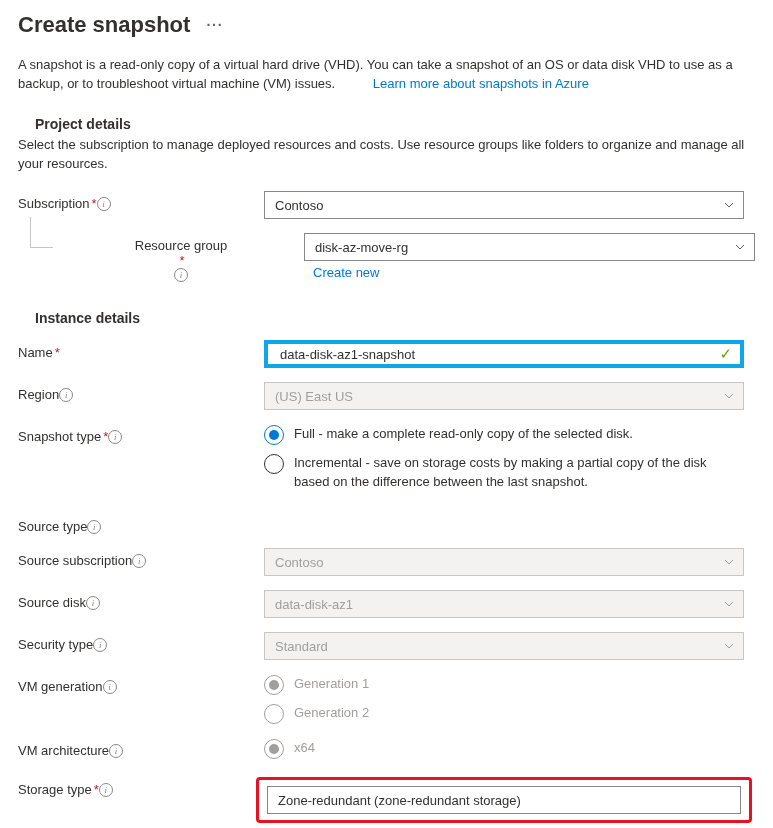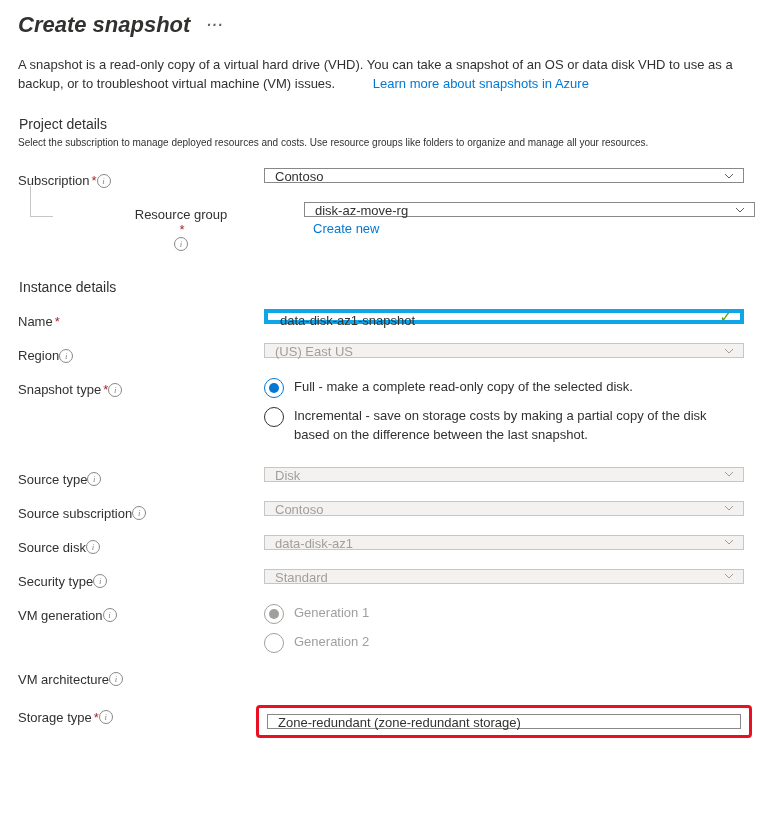--- a/index.html
+++ b/index.html
@@ -24,21 +24,20 @@
     padding: 6px 18px 30px 18px;
     box-sizing: border-box;
   }
   h1.page-title {
     font-size: 22px;
     font-weight: 600;
     margin: 6px 0 18px 0;
     display: flex;
     align-items: center;
     gap: 10px;
-    font-style: italic;
   }
   .ellipsis-btn {
     font-size: 14px;
     color: var(--text-secondary);
     padding: 2px 6px;
     cursor: pointer;
     letter-spacing: 1px;
   }
   .intro {
     font-size: 13px;
@@ -46,25 +45,25 @@
     line-height: 1.45;
     margin-bottom: 22px;
   }
   .intro a {
     color: var(--link);
     text-decoration: none;
     padding-left: 34px;
   }
   .section-heading {
     font-size: 14px;
-    font-weight: 400;
-    margin: 0 0 4px 1px;
+    font-weight: 700;
+    margin: 0 0 4px 17px;
   }
   .section-desc {
-    font-size: 10px;
+    font-size: 13px;
     color: var(--text);
     line-height: 1.45;
     margin-bottom: 18px;
   }
   .form-row {
     display: flex;
     align-items: flex-start;
     margin-bottom: 14px;
   }
   .label-col {
@@ -105,29 +104,29 @@
     font-family: Georgia, serif;
     cursor: default;
   }
   .control-col {
     flex: 1;
     max-width: 480px;
   }
   .select-box, .text-input {
     width: 100%;
     box-sizing: border-box;
-    height: 15px;
+    height: 28px;
     border: 1px solid var(--border);
     background: #fff;
     font-size: 13px;
     font-family: inherit;
     padding: 0 28px 0 10px;
     position: relative;
     display: flex;
-    align-items: flex-start;
+    align-items: center;
     cursor: pointer;
   }
   .select-box.disabled, .text-input.disabled {
     background: var(--disabled-bg);
     color: var(--disabled-text);
     cursor: default;
     border-color: #c8c6c4;
   }
   .select-box .chevron {
     position: absolute;
@@ -307,30 +306,20 @@
       <span class="radio-label">Incremental - save on storage costs by making a partial copy of the disk based on the difference between the last snapshot.</span>
     </div>
   </div>
 </div>
 
 <div class="form-row">
   <div class="label-col">
     <span>Source type</span>
     <span class="info-icon">i</span>
   </div>
-  <div class="control-col">
-    <div class="select-box disabled">
-      <span>Disk</span>
-      <span class="chevron">
-        <svg width="12" height="12" viewBox="0 0 12 12">
-            <path d="M2 4l4 4 4-4" stroke="#a19f9d" stroke-width="1" fill="none"></path>
-          </svg>
-      </span>
-    </div>
-  </div>
 </div>
 
 <div class="form-row">
   <div class="label-col">
     <span>Source subscription</span>
     <span class="info-icon">i</span>
   </div>
   <div class="control-col">
     <div class="select-box disabled">
       <span>Contoso</span>
@@ -393,20 +382,24 @@
     </div>
   </div>
 </div>
 
 <div class="form-row" style="margin-bottom:18px;">
   <div class="label-col">
     <span>VM architecture</span>
     <span class="info-icon">i</span>
   </div>
   <div class="control-col radio-group">
+    <div class="radio-row">
+      <span class="radio-circle disabled selected"></span>
+      <span class="radio-label disabled">x64</span>
+    </div>
   </div>
 </div>
 
 <div class="form-row" style="margin-bottom:0;">
   <div class="label-col">
     <span>Storage type</span>
     <span class="required">*</span>
     <span class="info-icon">i</span>
   </div>
   <div class="control-col">

